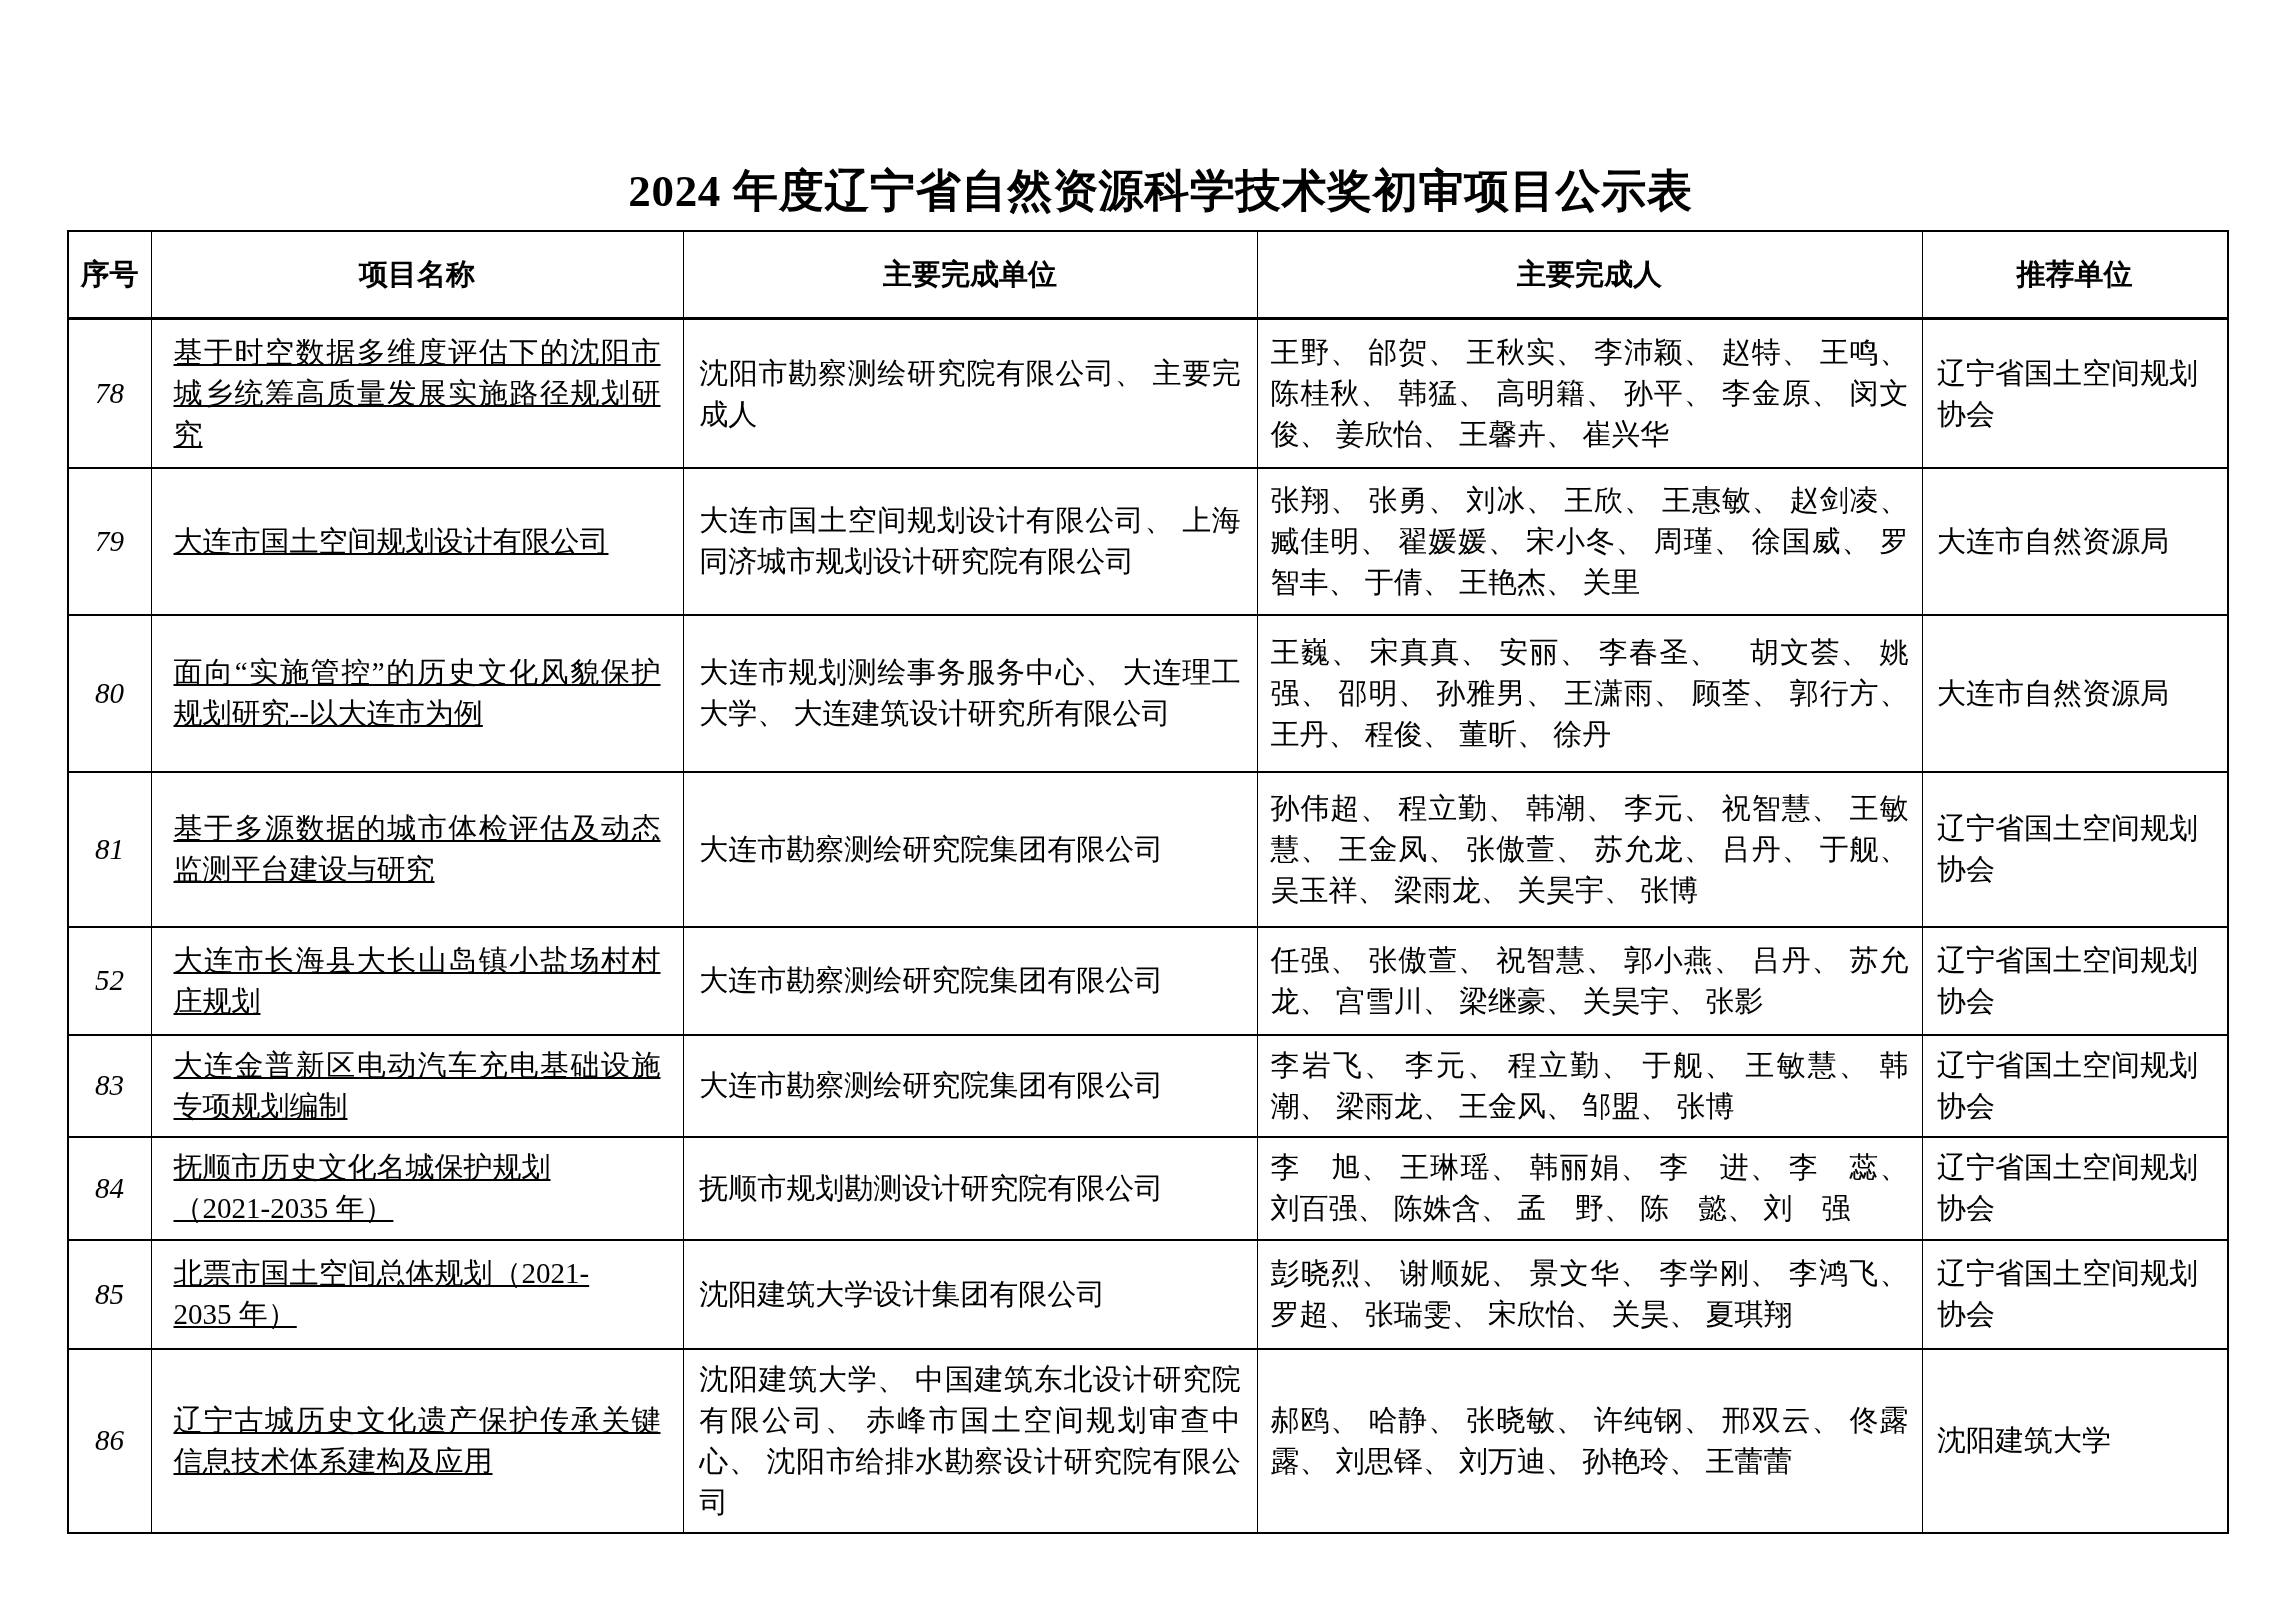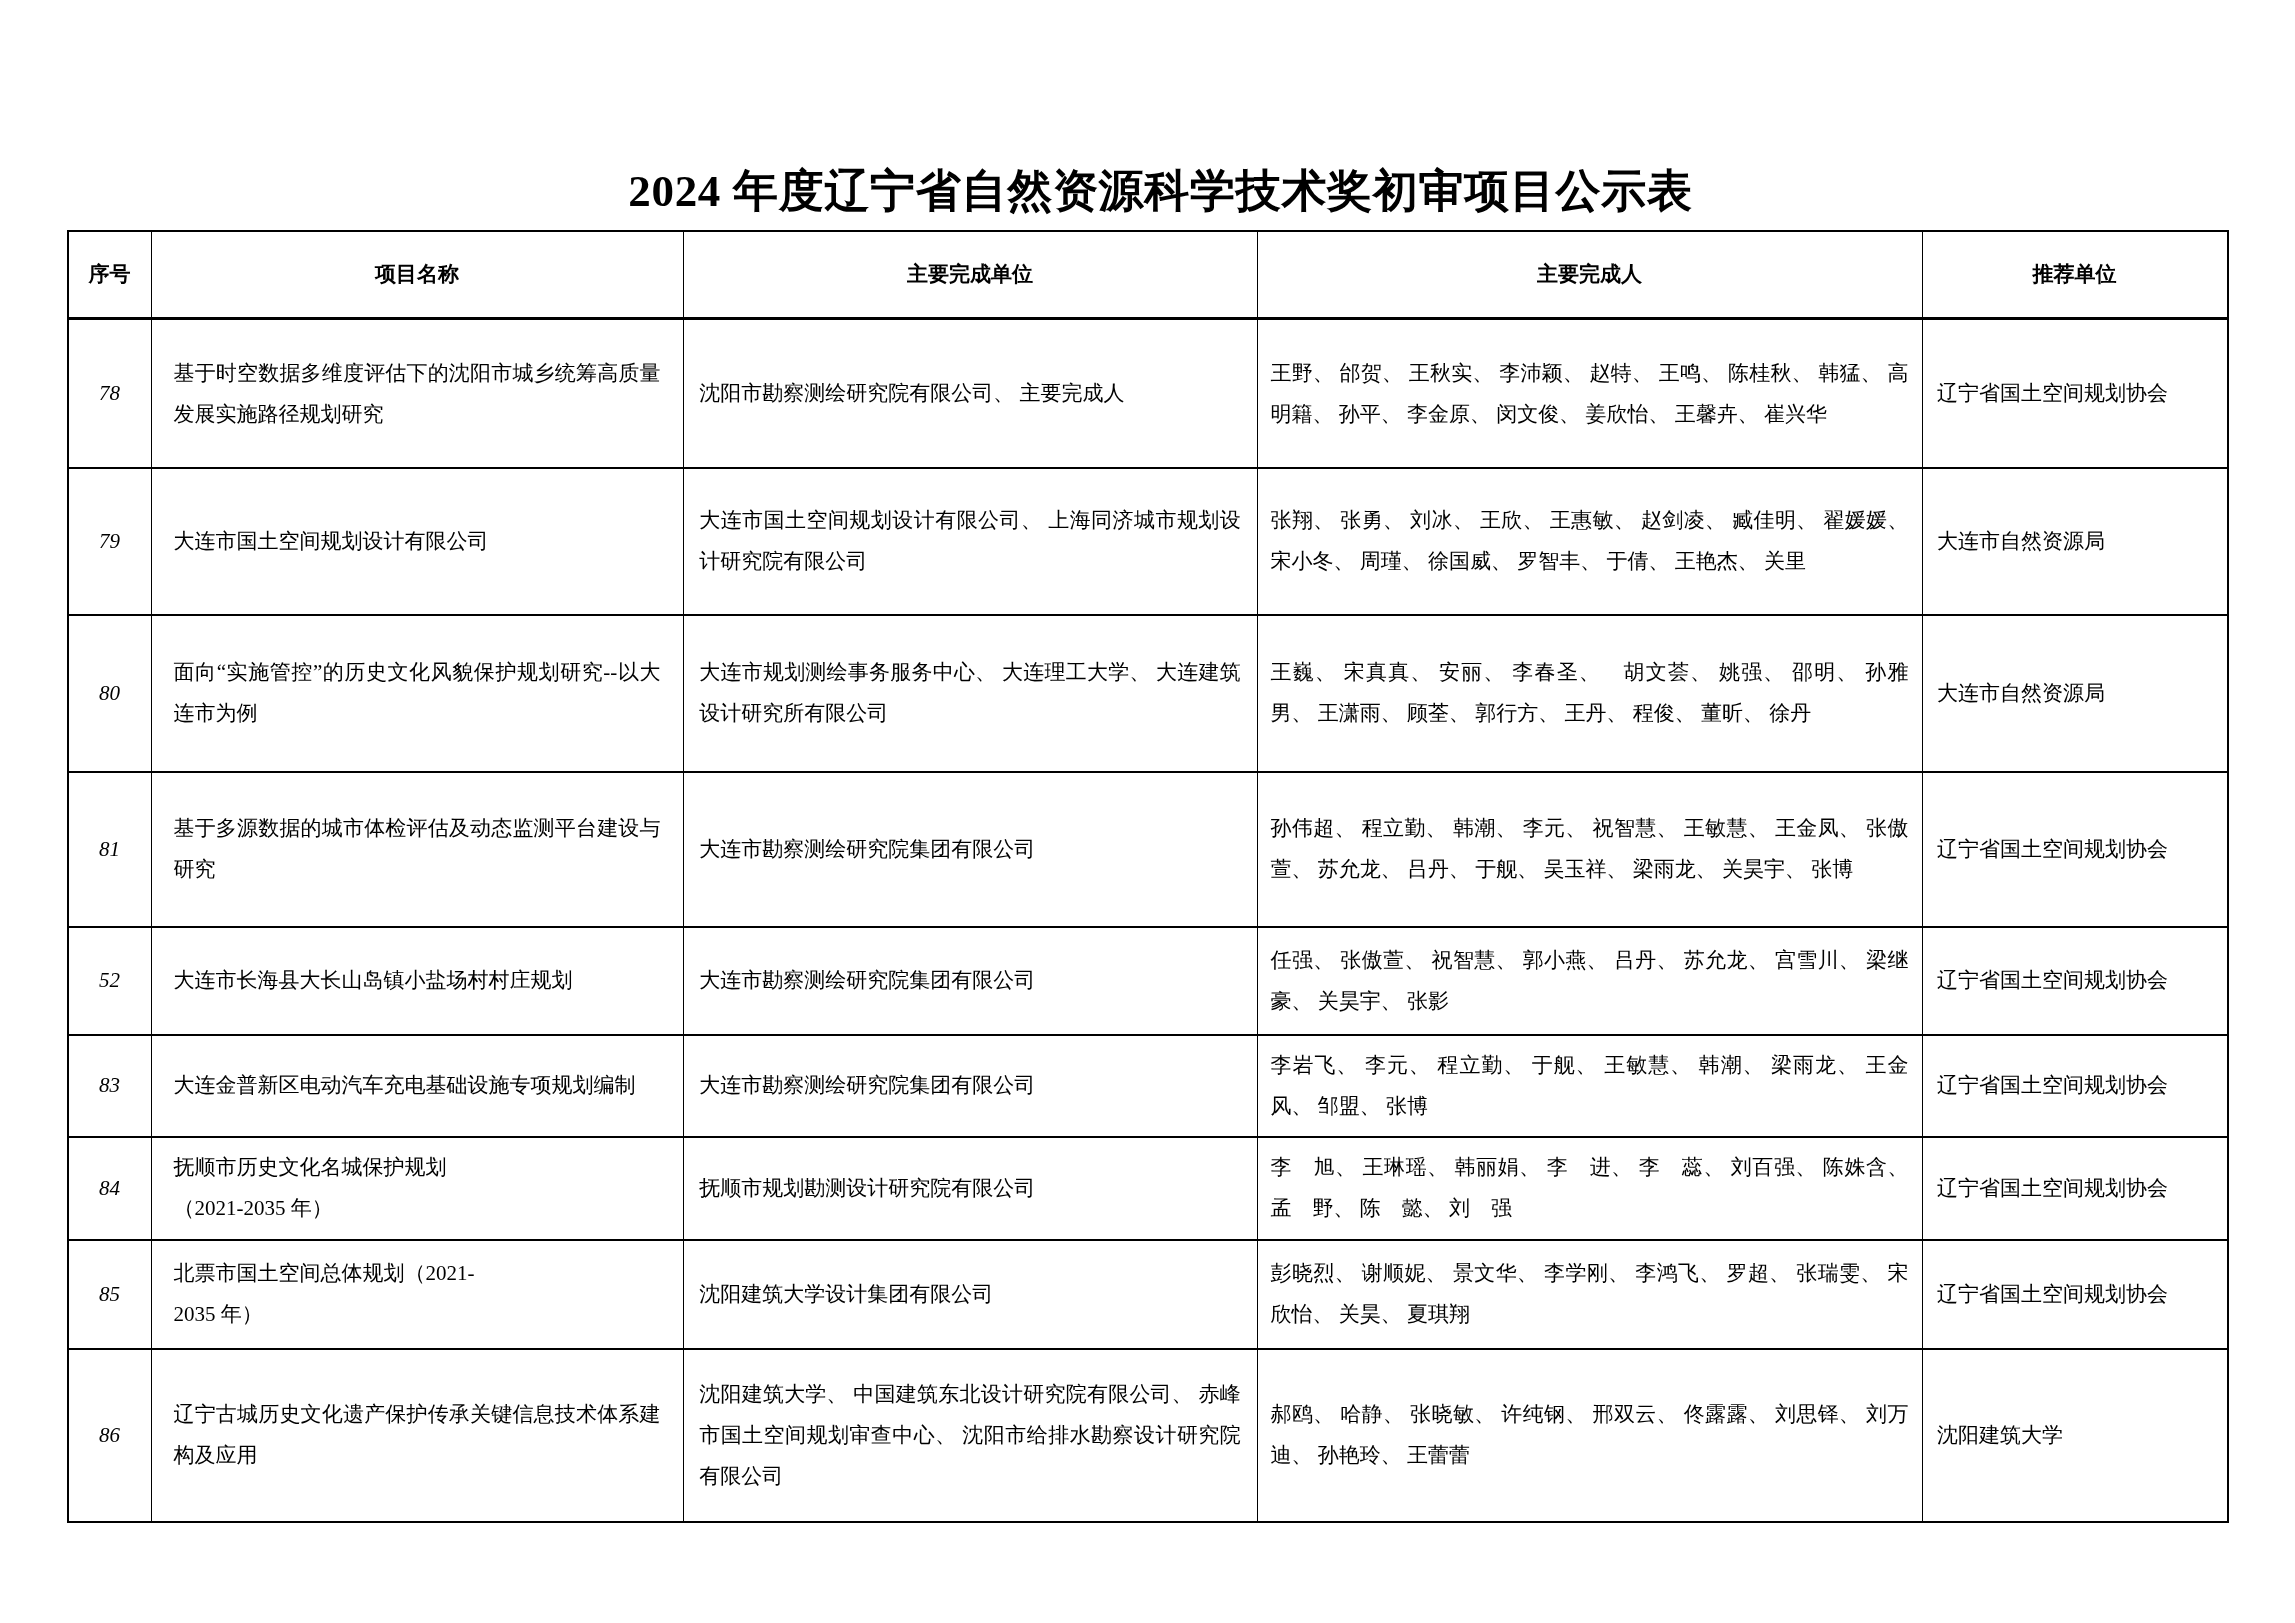--- a/index.html
+++ b/index.html
@@ -28,39 +28,39 @@
     table-layout: fixed;
     width: 2091px;
     margin: 0 auto;
     border: 2px solid #000;
   }
   th, td {
     border: 1.3px solid #000;
     border-top-width: 2.6px;
     border-bottom-width: 2.6px;
     vertical-align: middle;
-    font-size: 21px;
+    font-size: 29px;
     line-height: 41px;
     white-space: pre-wrap;
     overflow-wrap: break-word;
   }
   thead th {
     font-weight: bold;
     text-align: center;
     padding: 5.2px 6.5px;
     border-bottom-width: 3.3px;
   }
   thead tr { height: 88px; }
   .col0 { width: 69px; }
   .col1 { width: 518px; }
   .col2 { width: 560px; }
   .col3 { width: 651px; }
   .col4 { width: 291px; }
   td.col0 { text-align: center; padding: 6.5px 3.9px; font-style: italic; }
-  td.col1 { text-align: justify; padding: 9.2px 22px; }
+  td.col1 { text-align: justify; padding: 9.2px 22px; text-decoration: underline; }
   td.col2 { text-align: justify; padding: 9.2px 15.7px; }
   td.col3 { text-align: justify; padding: 9.2px 13px; }
   td.col4 { text-align: left;    padding: 9.2px 14.4px; }
 </style>
 </head>
 <body>
 
 <div class="page">
   <h1 class="page-title">2024 年度辽宁省自然资源科学技术奖初审项目公示表</h1>
   <table class="projects">

